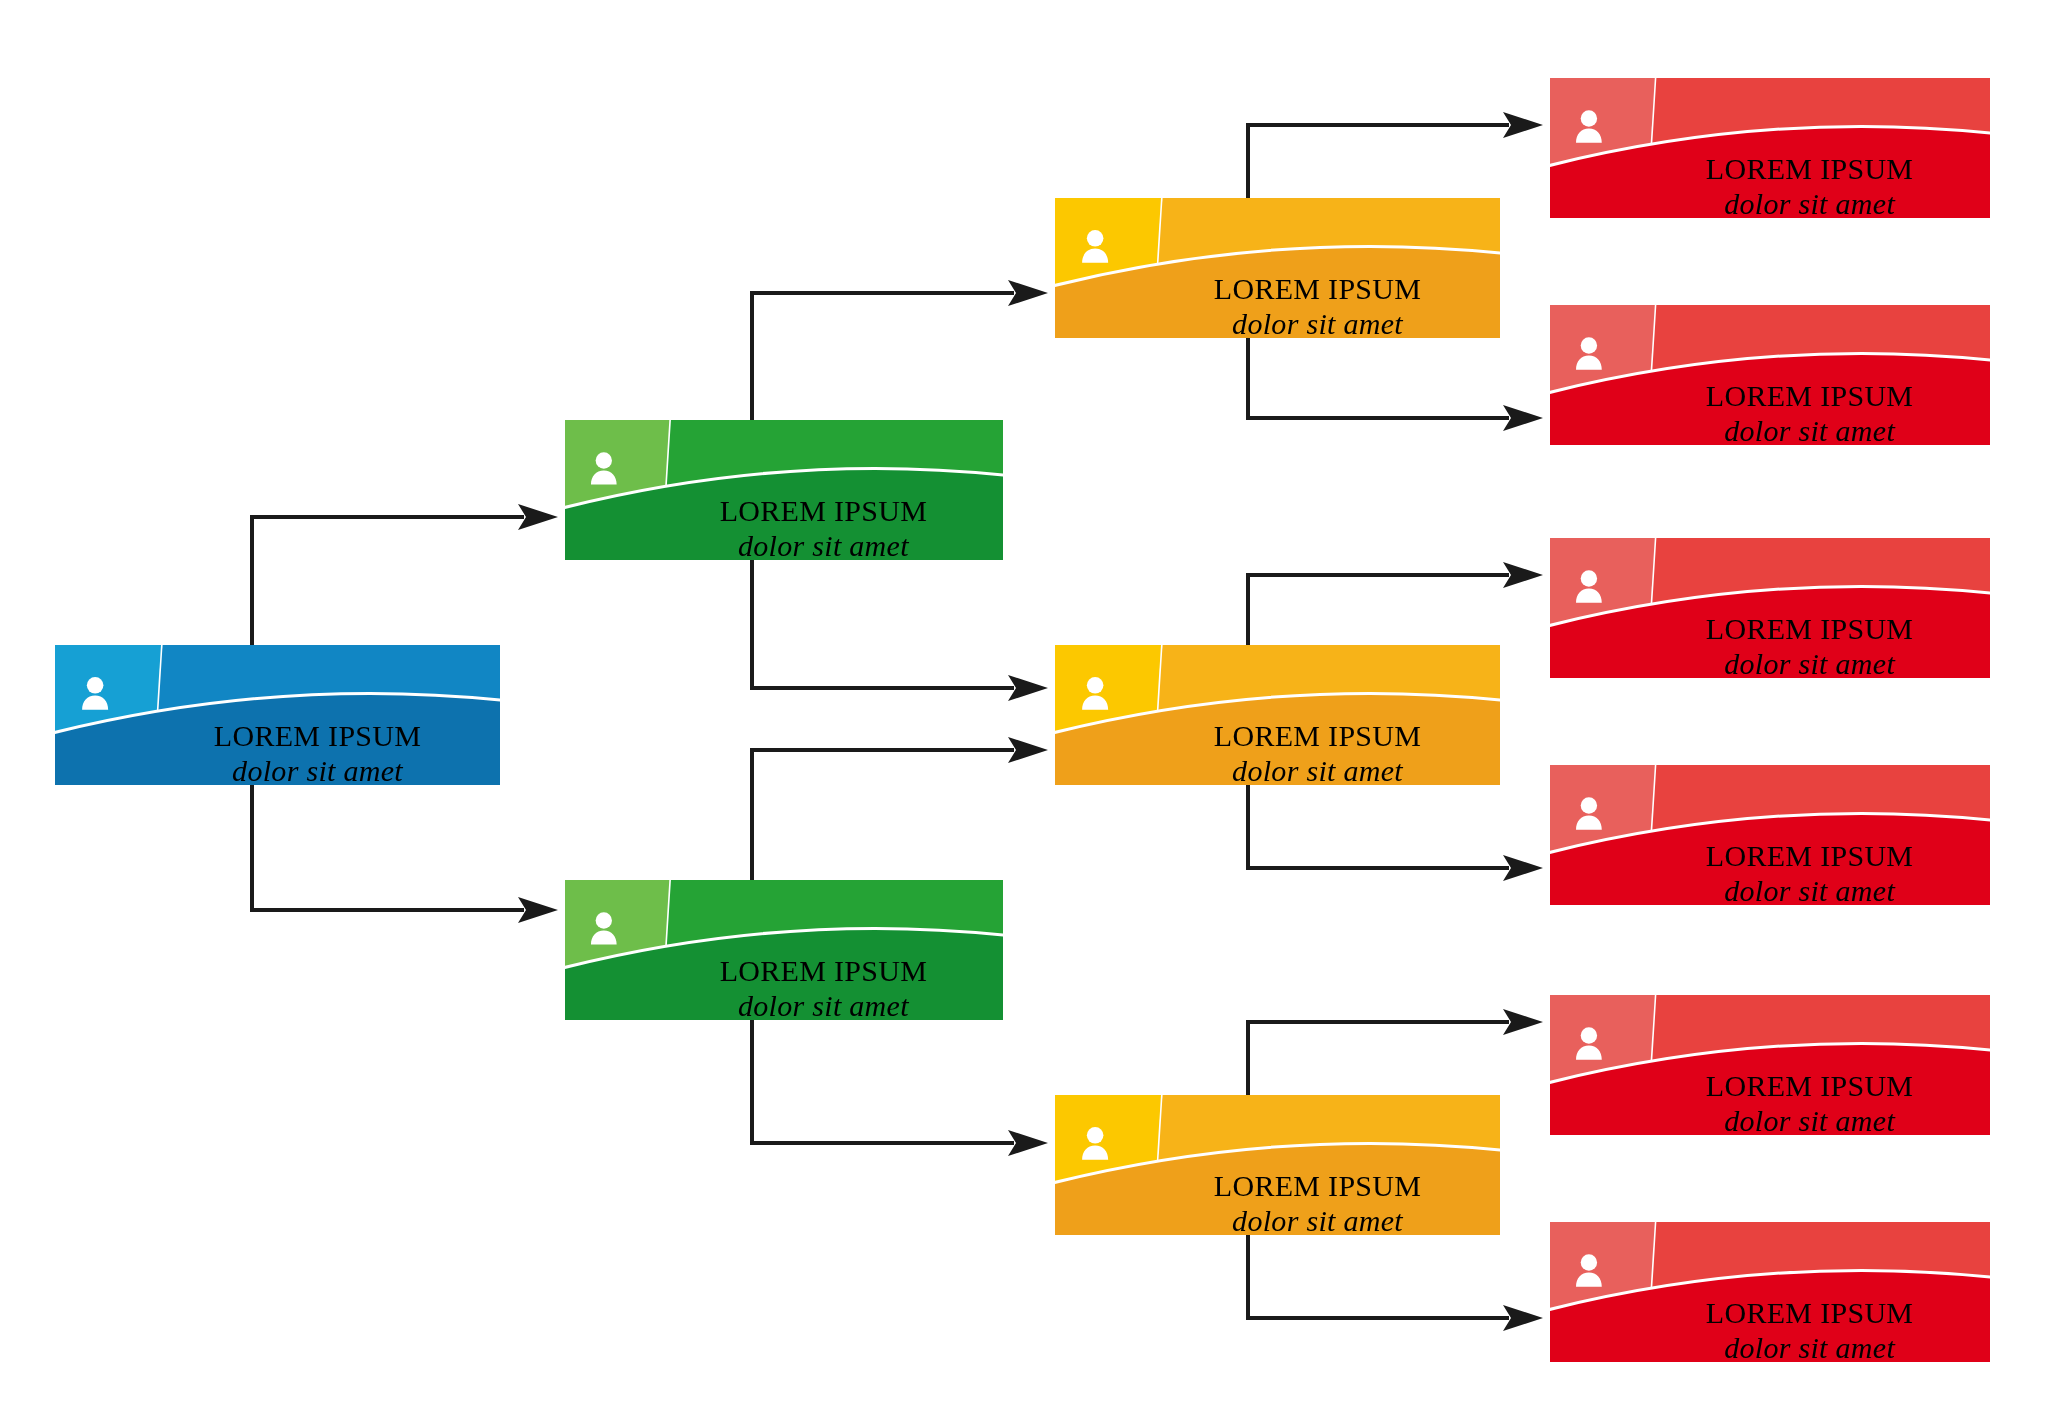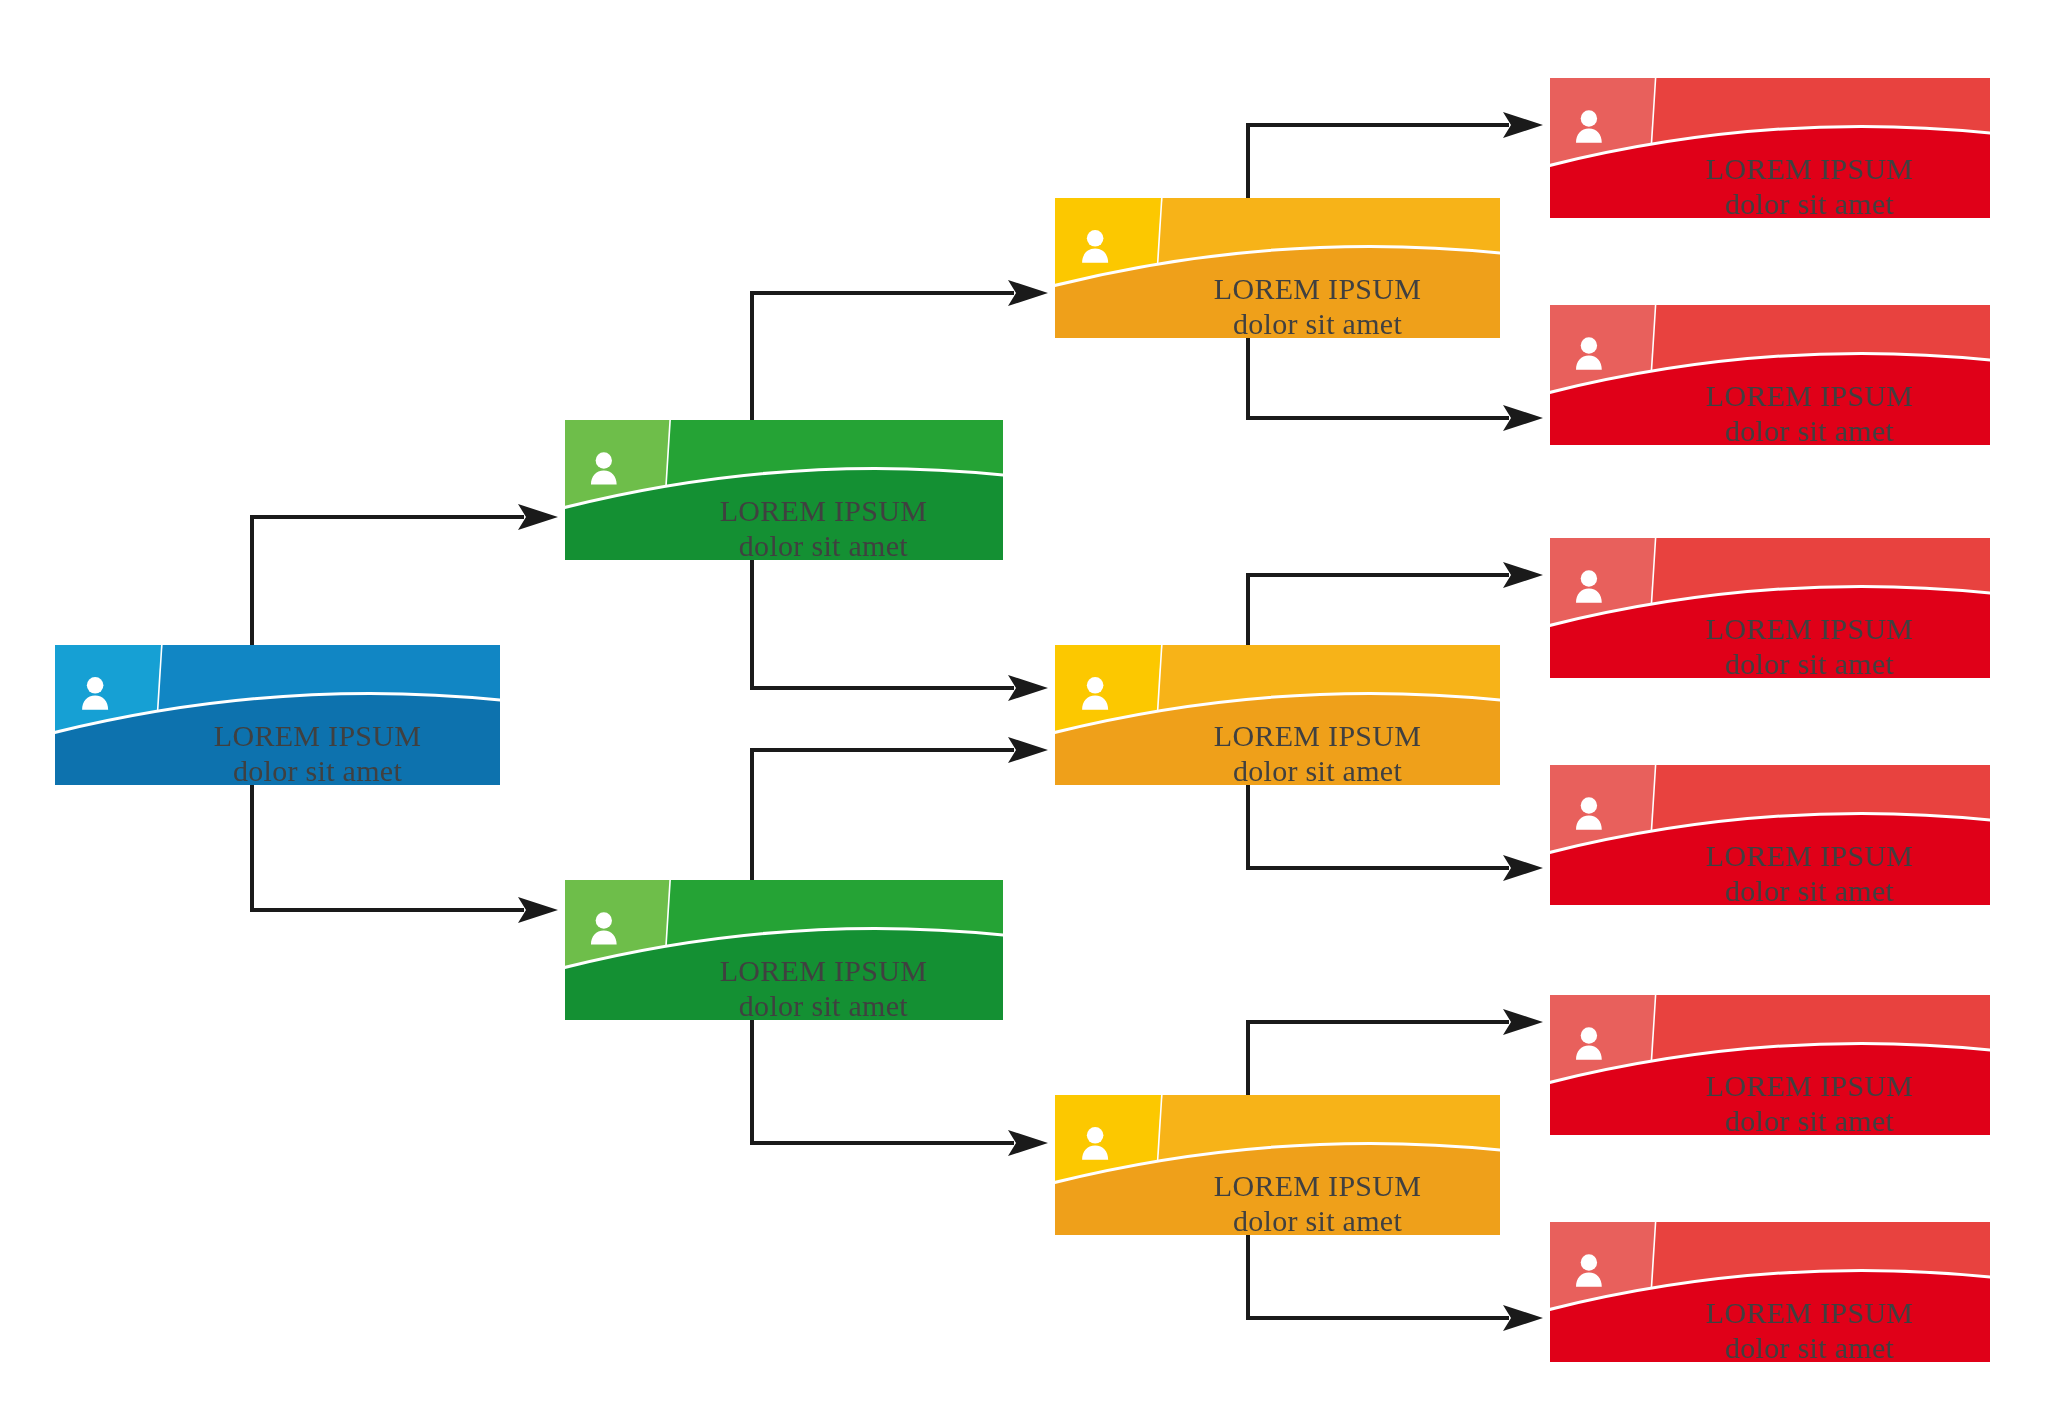--- a/index.html
+++ b/index.html
@@ -36,32 +36,33 @@
     left: 0;
     width: 100%;
     height: 100%;
     display: block;
   }
   .node-label {
     position: absolute;
     left: 0;
     width: 100%;
     text-align: center;
-    color: #404040;
+    color: #000000;
     line-height: 1.18;
     z-index: 3;
     pointer-events: none;
     letter-spacing: 0.01em;
   }
   .node-label .l1 {
     display: block;
     text-transform: uppercase;
   }
   .node-label .l2 {
     display: block;
+    font-style: italic;
   }
 </style>
 </head>
 <body>
 
 <div id="canvas">
   <svg id="connector-layer" viewBox="0 0 2048 1422" xmlns="http://www.w3.org/2000/svg">
       <g>
         <path d="M 252 645 L 252 517 L 524 517" fill="none" stroke="#1a1a1a" stroke-width="4" stroke-linecap="butt"></path>
         <polygon points="558,517 518,504 526,517 518,530" fill="#1a1a1a"></polygon>

